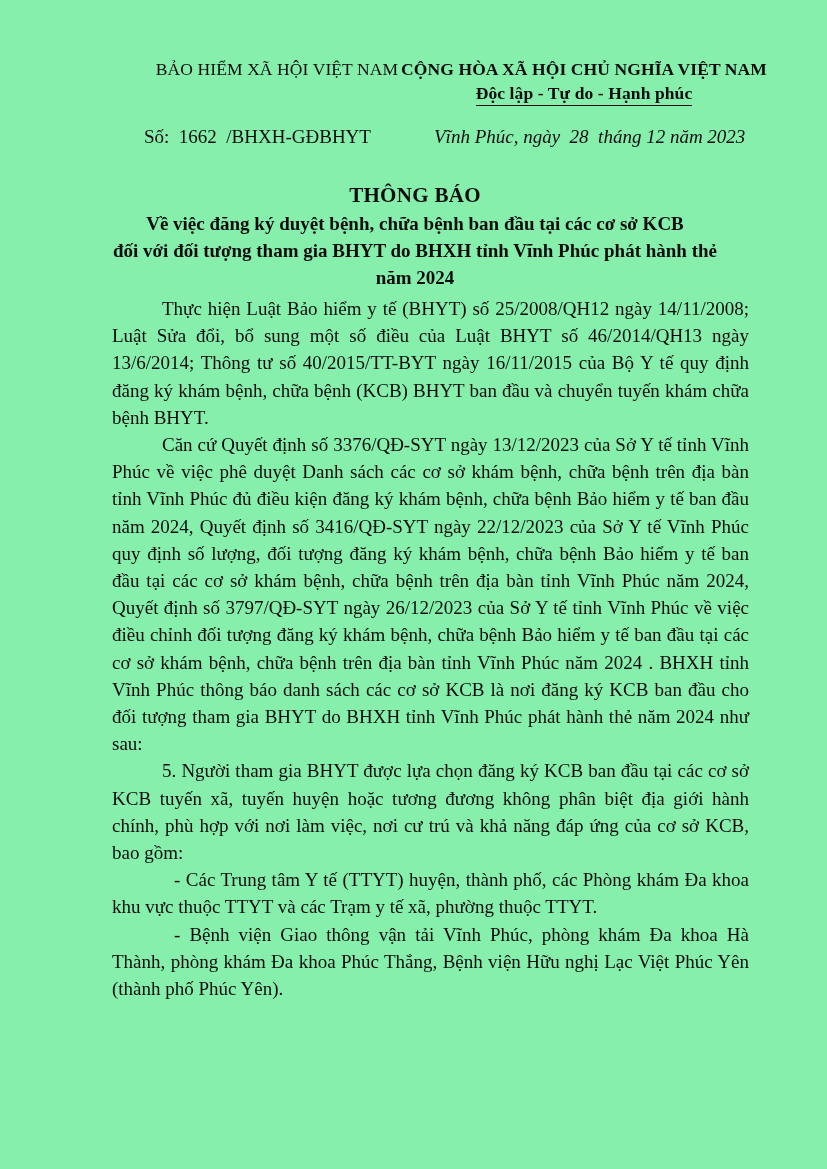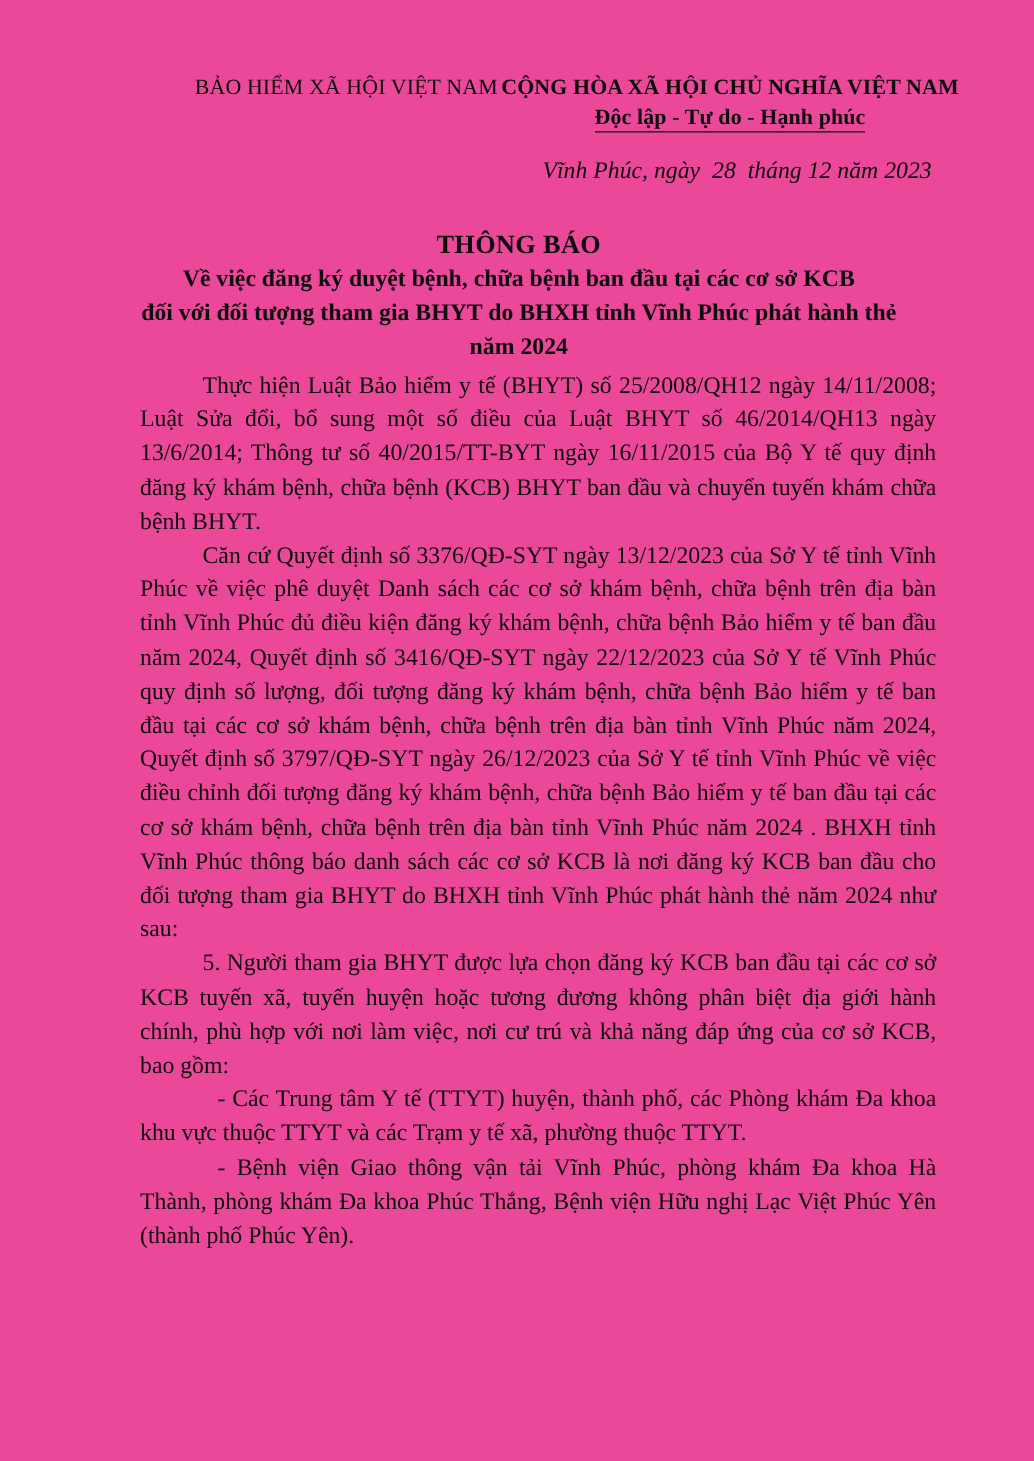--- a/index.html
+++ b/index.html
@@ -16,21 +16,21 @@
     font-family: "Liberation Serif", "DejaVu Serif", serif;
     color: #0d0d0d;
     -webkit-font-smoothing: antialiased;
   }
 
   .page {
     position: absolute;
     left: 0; top: 0;
     width: 827px;
     height: 1169px;
-    background: #ec4899;
+    background: #86efac;
   }
 
   
   .doc-header {
     position: absolute;
     left: 112px;
     top: 58px;
     width: 640px;
     display: flex;
     flex-direction: row;
@@ -160,20 +160,21 @@
     <div class="hdr-col hdr-col-left">
       <div class="hdr-line1-left">BẢO HIỂM XÃ HỘI VIỆT NAM</div>
     </div>
     <div class="hdr-col hdr-col-right">
       <div class="hdr-line1-right">CỘNG HÒA XÃ HỘI CHỦ NGHĨA VIỆT NAM</div>
       <div class="hdr-line2-right">Độc lập - Tự do - Hạnh phúc</div>
     </div>
   </div>
 
   <div class="doc-meta">
+    <div class="doc-number">Số:  1662  /BHXH-GĐBHYT</div>
     <div class="doc-date">Vĩnh Phúc, ngày  28  tháng 12 năm 2023</div>
   </div>
 
   <div class="title-block">
     <div class="title-main">THÔNG BÁO</div>
     <div class="title-sub">
       <span class="title-sub-line">Về việc đăng ký duyệt bệnh, chữa bệnh ban đầu tại các cơ sở KCB</span>
       <span class="title-sub-line">đối với đối tượng tham gia BHYT do BHXH tỉnh Vĩnh Phúc phát hành thẻ</span>
       <span class="title-sub-line">năm 2024</span>
     </div>

